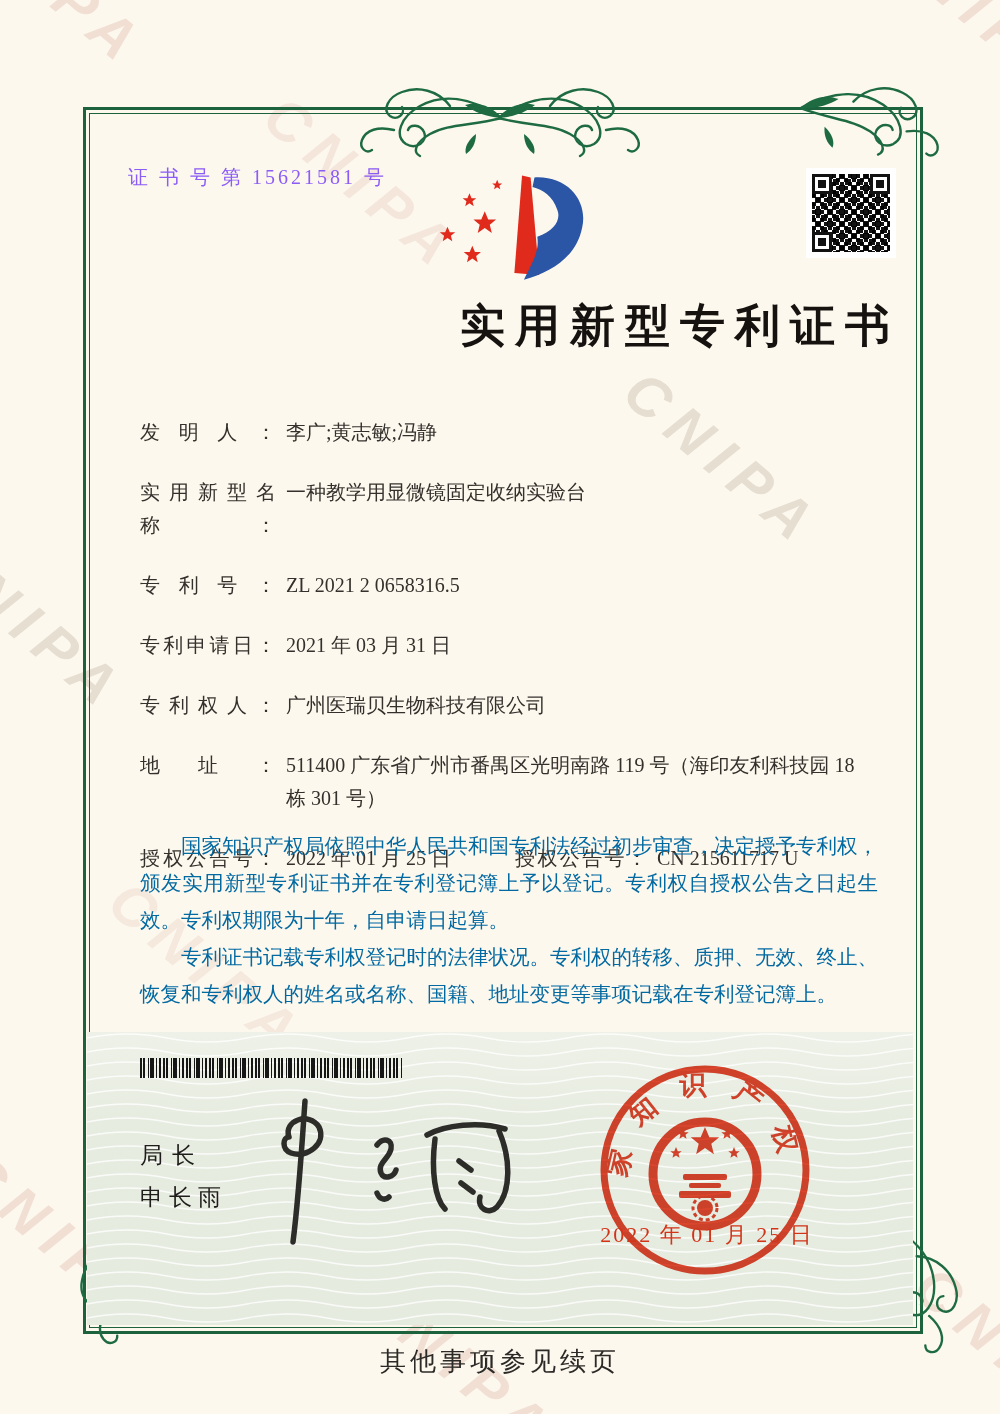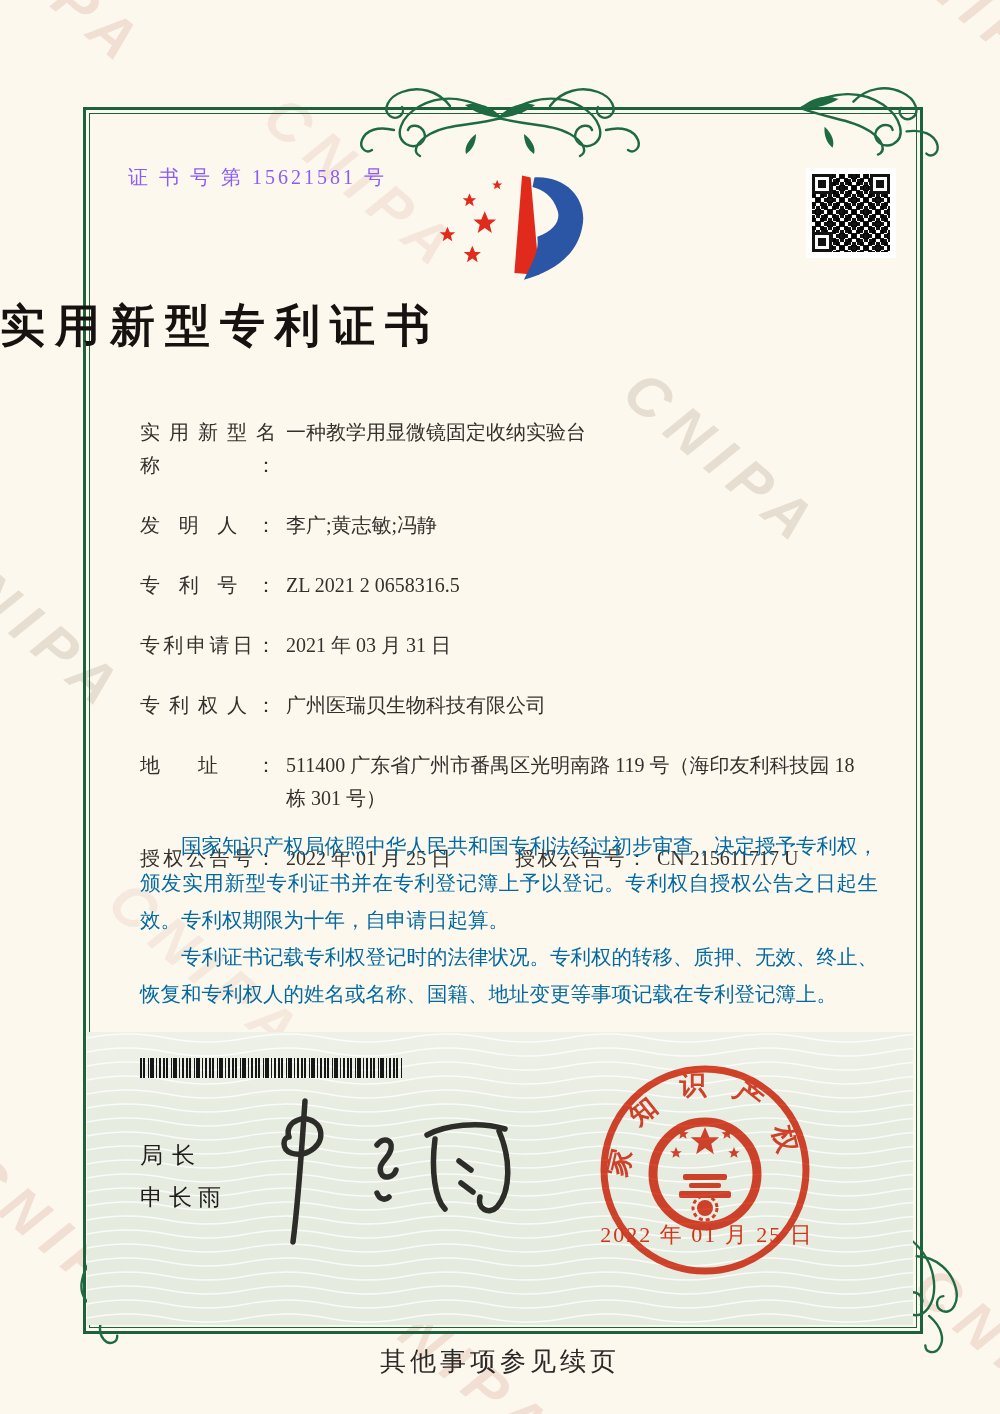--- a/index.html
+++ b/index.html
@@ -54,21 +54,21 @@
     border:3px solid #121212;background:#fff;box-sizing:border-box;
   }
   .finder::after{
     content:"";position:absolute;left:3px;top:3px;width:8px;height:8px;background:#121212;
   }
   .finder.tl{left:0;top:0;}
   .finder.tr{right:0;top:0;}
   .finder.bl{left:0;bottom:0;}
   .doc-title{
     position:absolute;left:0;top:296px;width:900px;
-    text-align:left;font-size:45px;font-weight:bold;
+    text-align:right;font-size:45px;font-weight:bold;
     letter-spacing:10px;color:#15120f;margin:0;
   }
   
   .fields{position:absolute;left:140px;top:416px;width:740px;font-size:20px;}
   .frow{position:relative;line-height:33px;margin-bottom:27px;display:flex;}
   .flabel{
     display:inline-block;width:136px;flex:0 0 136px;
     text-align:justify;text-align-last:justify;color:#34302c;
   }
   .fvalue{display:inline-block;margin-left:10px;color:#34302c;}
@@ -190,26 +190,26 @@
       <div class="finder tl"></div>
       <div class="finder tr"></div>
       <div class="finder bl"></div>
     </div>
   </div>
 
   <h1 class="doc-title">实用新型专利证书</h1>
 
   <div class="fields">
     <div class="frow">
+      <span class="flabel">发明人：</span>
+      <span class="fvalue">李广;黄志敏;冯静</span>
+    </div>
+    <div class="frow">
       <span class="flabel">实用新型名称：</span>
       <span class="fvalue">一种教学用显微镜固定收纳实验台</span>
-    </div>
-    <div class="frow">
-      <span class="flabel">发明人：</span>
-      <span class="fvalue">李广;黄志敏;冯静</span>
     </div>
     <div class="frow">
       <span class="flabel">专利号：</span>
       <span class="fvalue">ZL 2021 2 0658316.5</span>
     </div>
     <div class="frow">
       <span class="flabel">专利申请日：</span>
       <span class="fvalue">2021 年 03 月 31 日</span>
     </div>
     <div class="frow">

